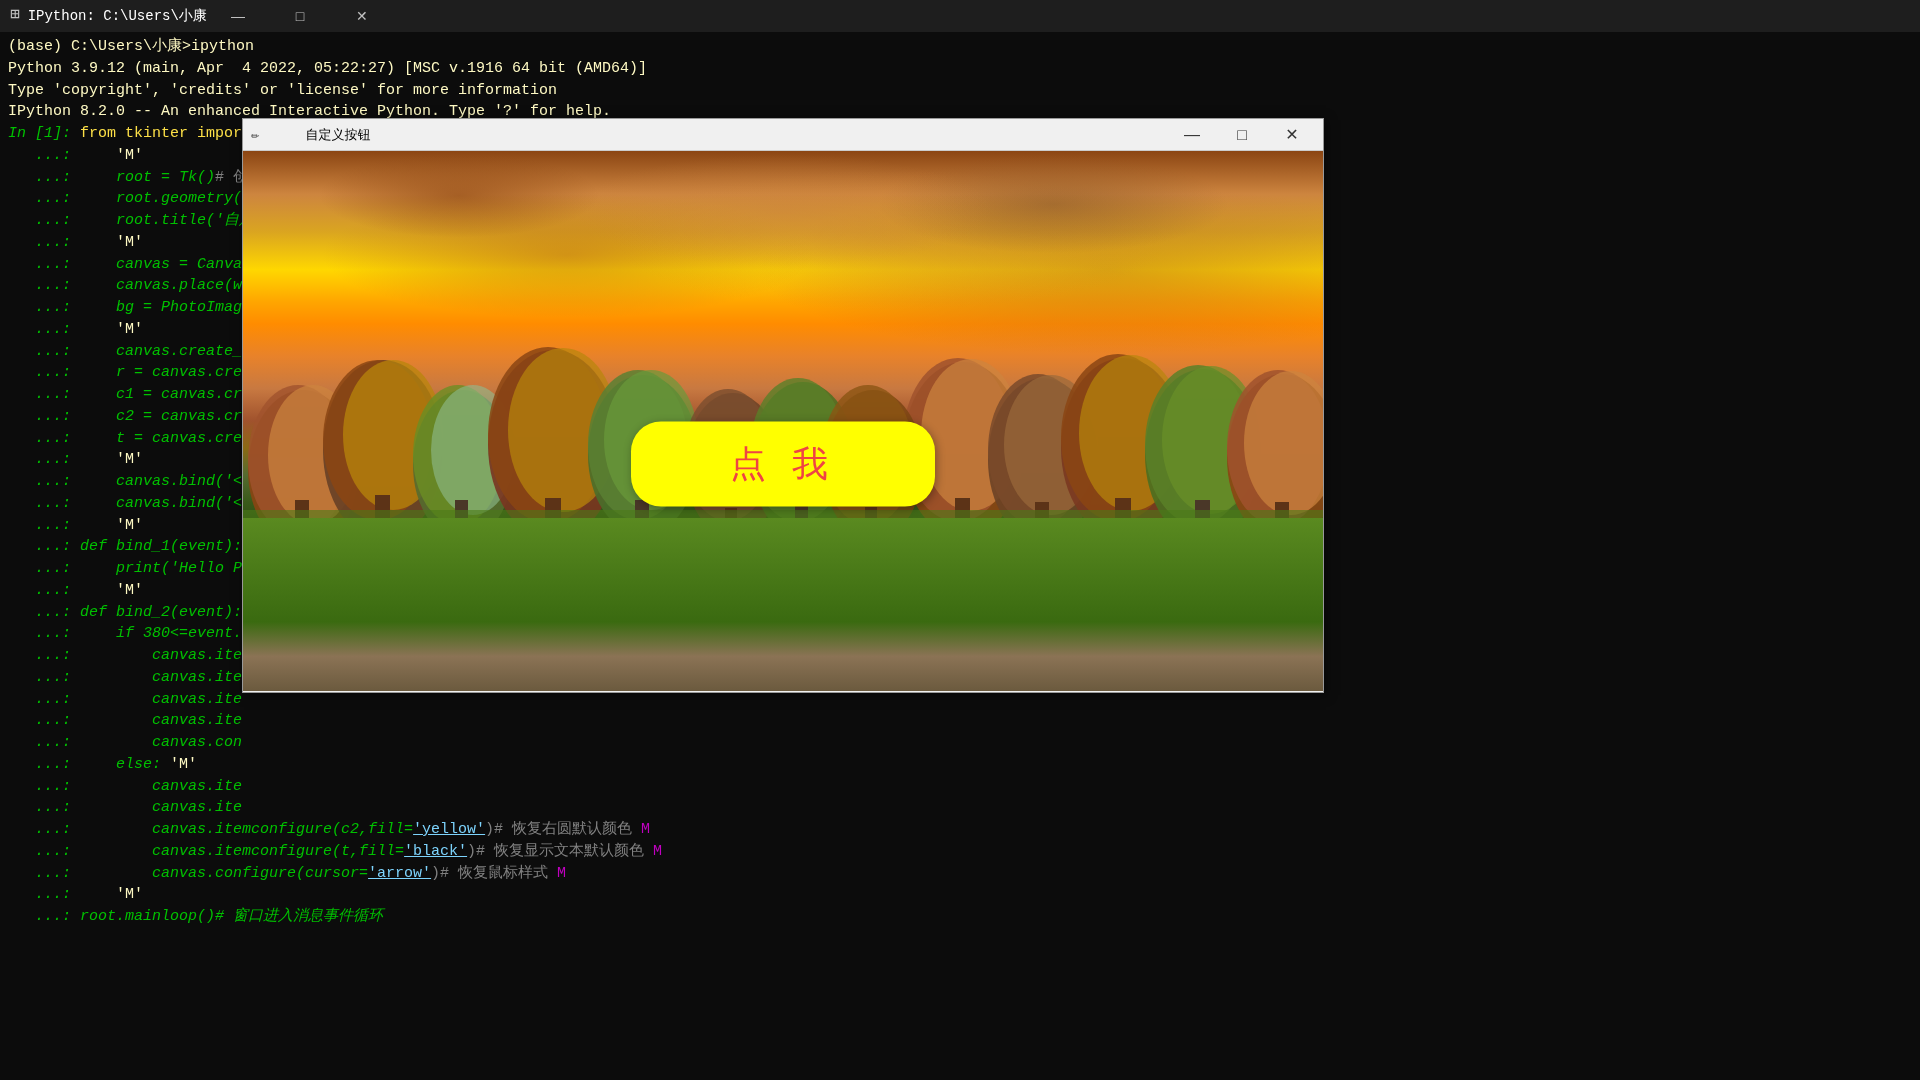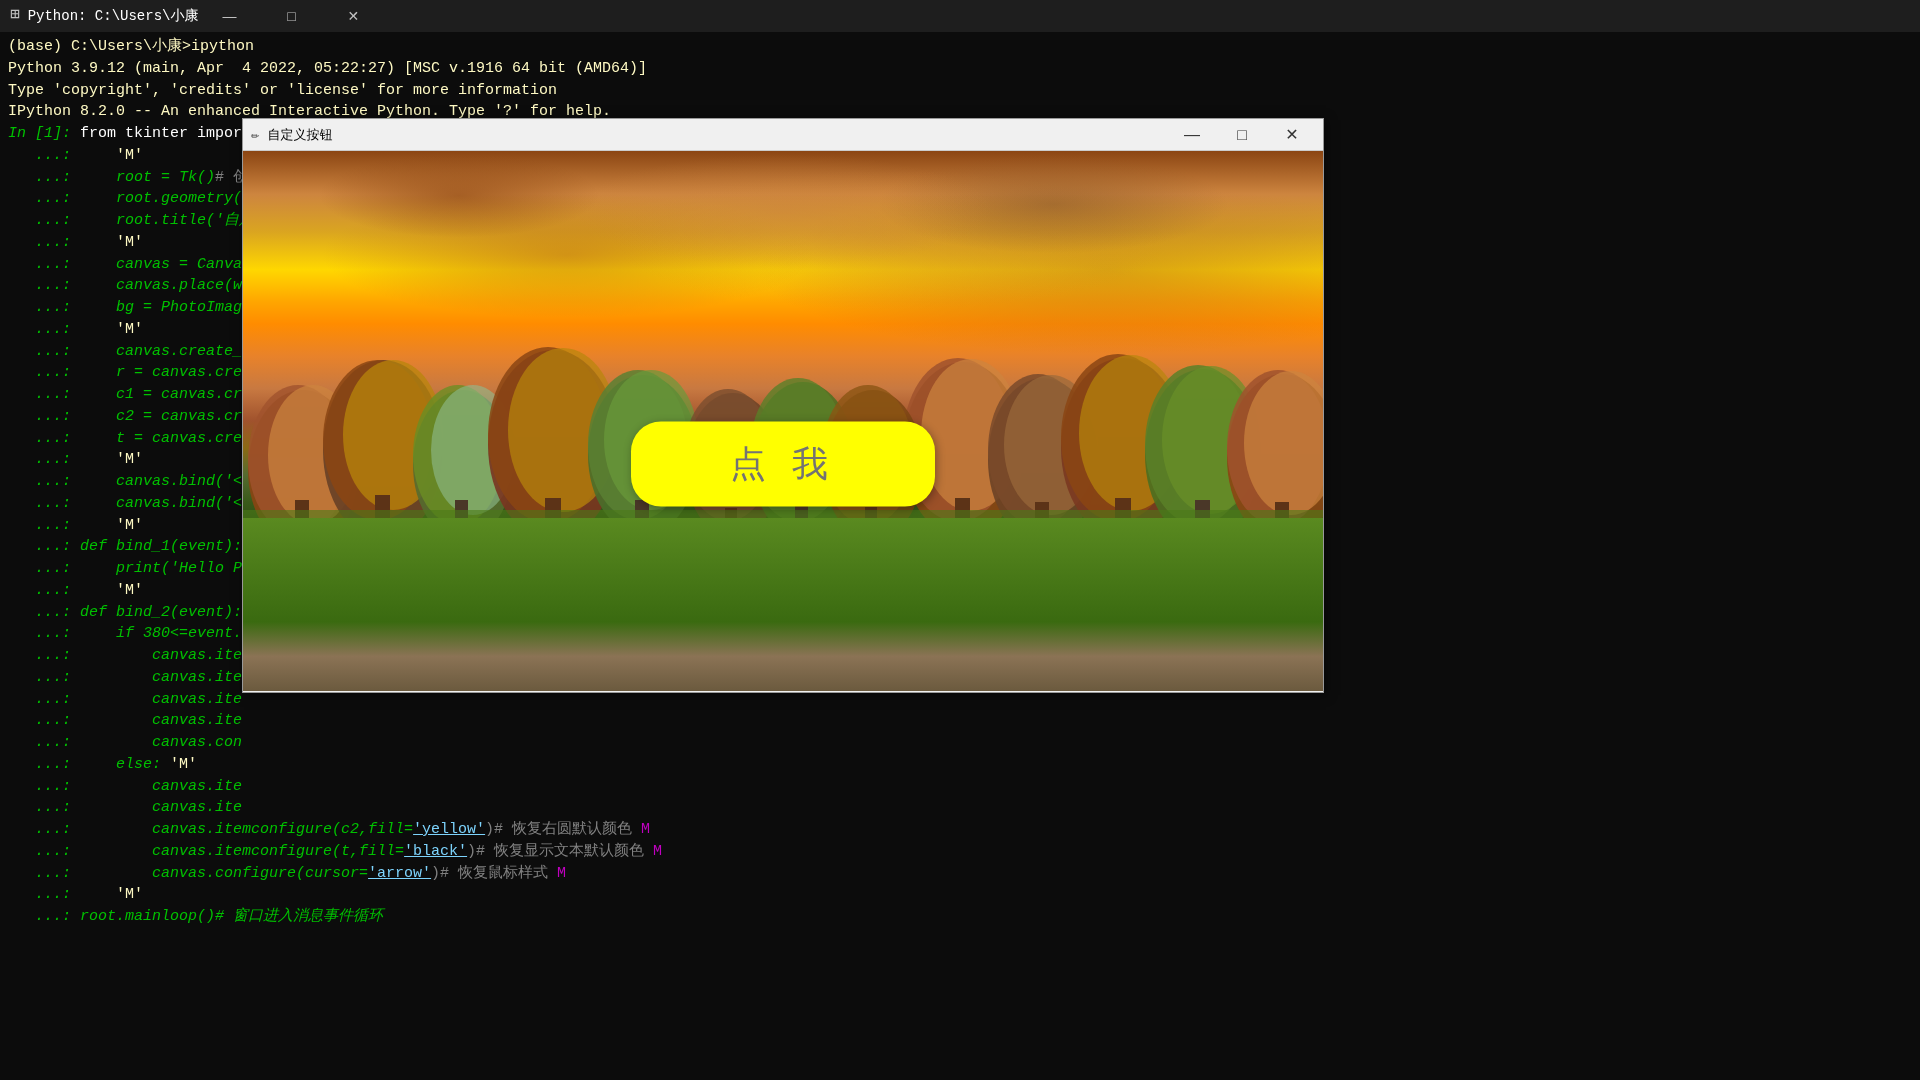--- a/index.html
+++ b/index.html
@@ -51,21 +51,21 @@
     #terminal-body {
       padding: 4px 8px;
       white-space: pre;
       font-size: 15px;
       line-height: 1.45;
     }
     .yellow { color: #7dd3fc; text-decoration: underline; }
     .white { color: #fef9c3; }
     .green { color: #00c000; font-style: italic; }
     .magenta { color: #c000c0; }
-    .bright-cyan { color: #ffffff; margin-top: 7px; }
+    .bright-cyan { color: #fde047; margin-top: 7px; }
     .dim { color: #808080; }
 
     
     #tkinter-window {
       position: absolute;
       top: 118px;
       left: 242px;
       width: 1082px;
       height: 575px;
       background: #f0f0f0;
@@ -86,20 +86,21 @@
     #tkinter-titlebar-icon {
       font-size: 14px;
       color: #333;
     }
 
     #tkinter-titlebar-title {
       flex: 1;
       font-family: 'Microsoft YaHei', SimSun, sans-serif;
       font-size: 13px;
       color: #000;
+      margin-left: 38px;
     }
 
     #tkinter-titlebar-controls {
       display: flex;
       gap: 4px;
     }
 
     .tk-btn {
       width: 46px;
       height: 28px;
@@ -187,21 +188,21 @@
       position: absolute;
       left: 50%;
       top: 58%;
       transform: translate(-50%, -50%);
       background: #ffff00;
       border: none;
       border-radius: 30px;
       padding: 18px 99px;
       font-size: 36px;
       font-family: 'Microsoft YaHei', SimSun, sans-serif;
-      color: #737373;
+      color: #ef4444;
       cursor: pointer;
       letter-spacing: 8px;
       font-weight: normal;
       box-shadow: 2px 2px 8px rgba(0,0,0,0.3);
     }
 
     
     #trees-svg {
       position: absolute;
       bottom: 28%;
@@ -224,21 +225,21 @@
       border: none;
     }
   </style>
 </head>
 <body>
 
 <div id="terminal">
 
   <div id="terminal-titlebar">
     <span id="terminal-titlebar-icon">⊞</span>
-    <span id="terminal-titlebar-title-text">Python: C:\Users\小康</span>
+    <span id="terminal-titlebar-title-text">IPython: C:\Users\小康</span>
     <div id="terminal-titlebar-controls">
       <button class="win-ctrl">—</button>
       <button class="win-ctrl">□</button>
       <button class="win-ctrl close">✕</button>
     </div>
   </div>
 
   <div id="terminal-body"><div><span class="white">(base) C:\Users\小康&gt;ipython</span></div><div><span class="white">Python 3.9.12 (main, Apr  4 2022, 05:22:27) [MSC v.1916 64 bit (AMD64)]</span></div><div><span class="white">Type 'copyright', 'credits' or 'license' for more information</span></div><div><span class="white">IPython 8.2.0 -- An enhanced Interactive Python. Type '?' for help.</span></div><div><span class="white"></span></div><div><span class="green">In [1]: </span><span class="bright-cyan">from tkinter impo</span><span class="bright-cyan">r</span></div><div><span class="green">   ...:     </span><span class="white">'M'</span></div><div><span class="green">   ...:     root = Tk()</span><span class="dim"># 创建T</span></div><div><span class="green">   ...:     root.geometry('960</span></div><div><span class="green">   ...:     root.title('自定义</span></div><div><span class="green">   ...:     </span><span class="white">'M'</span></div><div><span class="green">   ...:     canvas = Canvas(ro</span></div><div><span class="green">   ...:     canvas.place(width</span></div><div><span class="green">   ...:     bg = PhotoImage(fi</span></div><div><span class="green">   ...:     </span><span class="white">'M'</span></div><div><span class="green">   ...:     canvas.create_imag</span></div><div><span class="green">   ...:     r = canvas.create_</span></div><div><span class="green">   ...:     c1 = canvas.create</span></div><div><span class="green">   ...:     c2 = canvas.create</span></div><div><span class="green">   ...:     t = canvas.create_</span></div><div><span class="green">   ...:     </span><span class="white">'M'</span></div><div><span class="green">   ...:     canvas.bind('&lt;Butt</span></div><div><span class="green">   ...:     canvas.bind('&lt;Moti</span></div><div><span class="green">   ...:     </span><span class="white">'M'</span></div><div><span class="green">   ...: def bind_1(event):</span></div><div><span class="green">   ...:     print('Hello P</span></div><div><span class="green">   ...:     </span><span class="white">'M'</span></div><div><span class="green">   ...: def bind_2(event):</span></div><div><span class="green">   ...:     if 380&lt;=event.</span></div><div><span class="green">   ...:         canvas.ite</span></div><div><span class="green">   ...:         canvas.ite</span></div><div><span class="green">   ...:         canvas.ite</span></div><div><span class="green">   ...:         canvas.ite</span></div><div><span class="green">   ...:         canvas.con</span></div><div><span class="green">   ...:     else: </span><span class="white">'M'</span></div><div><span class="green">   ...:         canvas.ite</span></div><div><span class="green">   ...:         canvas.ite</span></div><div><span class="green">   ...:         canvas.itemconfigure(c2,fill=</span><span class="yellow">'yellow'</span><span class="dim">)# 恢复右圆默认颜色 </span><span class="magenta">M</span></div><div><span class="green">   ...:         canvas.itemconfigure(t,fill=</span><span class="yellow">'black'</span><span class="dim">)# 恢复显示文本默认颜色 </span><span class="magenta">M</span></div><div><span class="green">   ...:         canvas.configure(cursor=</span><span class="yellow">'arrow'</span><span class="dim">)# 恢复鼠标样式 </span><span class="magenta">M</span></div><div><span class="green">   ...:     </span><span class="white">'M'</span></div><div><span class="green">   ...: root.mainloop()# 窗口进入消息事件循环</span></div></div>
 </div>
 

